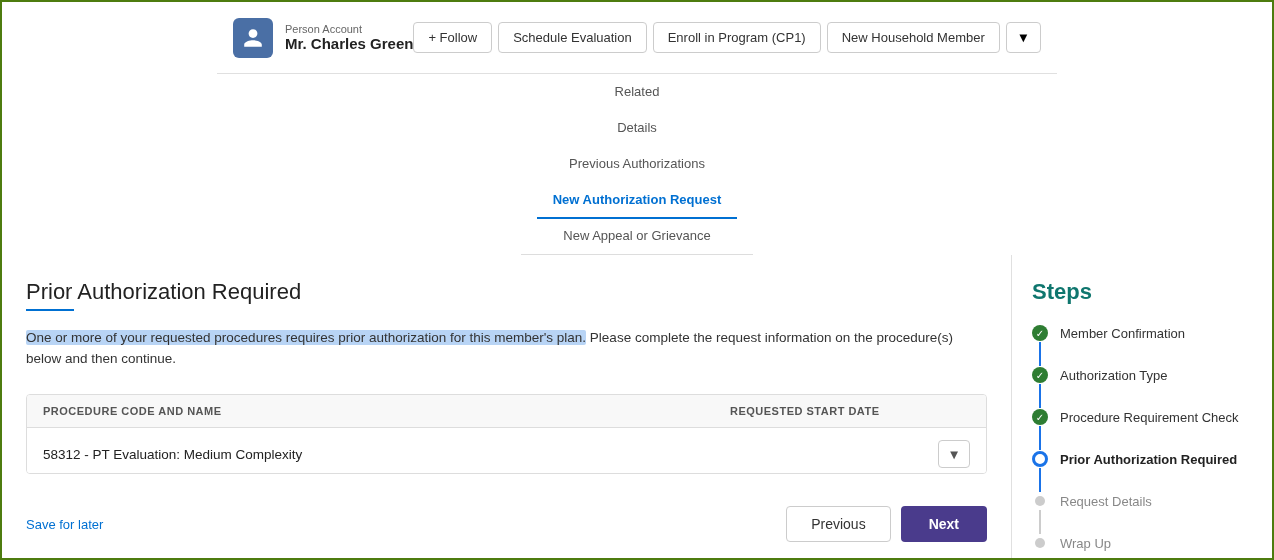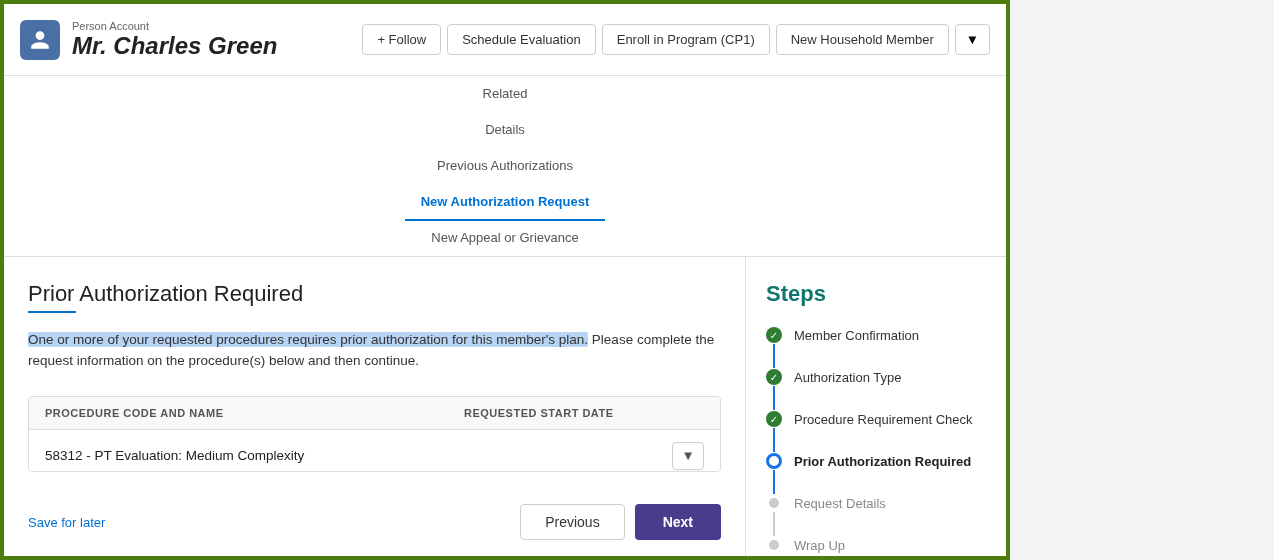--- a/index.html
+++ b/index.html
@@ -1,25 +1,26 @@
 <!DOCTYPE html>
 <html><head>
   <meta charset="utf-8">
   <style>
     * { box-sizing: border-box; margin: 0; padding: 0; }
     body { font-family: 'Segoe UI', Arial, sans-serif; background: #f3f3f3; font-size: 14px; color: #333; }
 
     .outer-frame {
-      width: 1010px;
+      width: 1274px;
       height: 560px;
-      border: 4px solid #4d7c0f;
+      border: 2px solid #4d7c0f;
       background: #fff;
       display: flex;
       flex-direction: column;
       overflow: hidden;
+      align-items: center;
     }
 
     
     .header {
       display: flex;
       align-items: center;
       padding: 10px 16px;
       border-bottom: 1px solid #e0e0e0;
       background: #fff;
       min-height: 72px;
@@ -44,24 +45,23 @@
     }
     .person-info {
       display: flex;
       flex-direction: column;
     }
     .person-label {
       font-size: 11px;
       color: #666;
     }
     .person-name {
-      font-size: 24px;
+      font-size: 15px;
       font-weight: 600;
       color: #222;
-      font-style: italic;
     }
     .header-actions {
       display: flex;
       align-items: center;
       gap: 6px;
     }
     .btn {
       padding: 7px 14px;
       border-radius: 4px;
       border: 1px solid #ccc;

